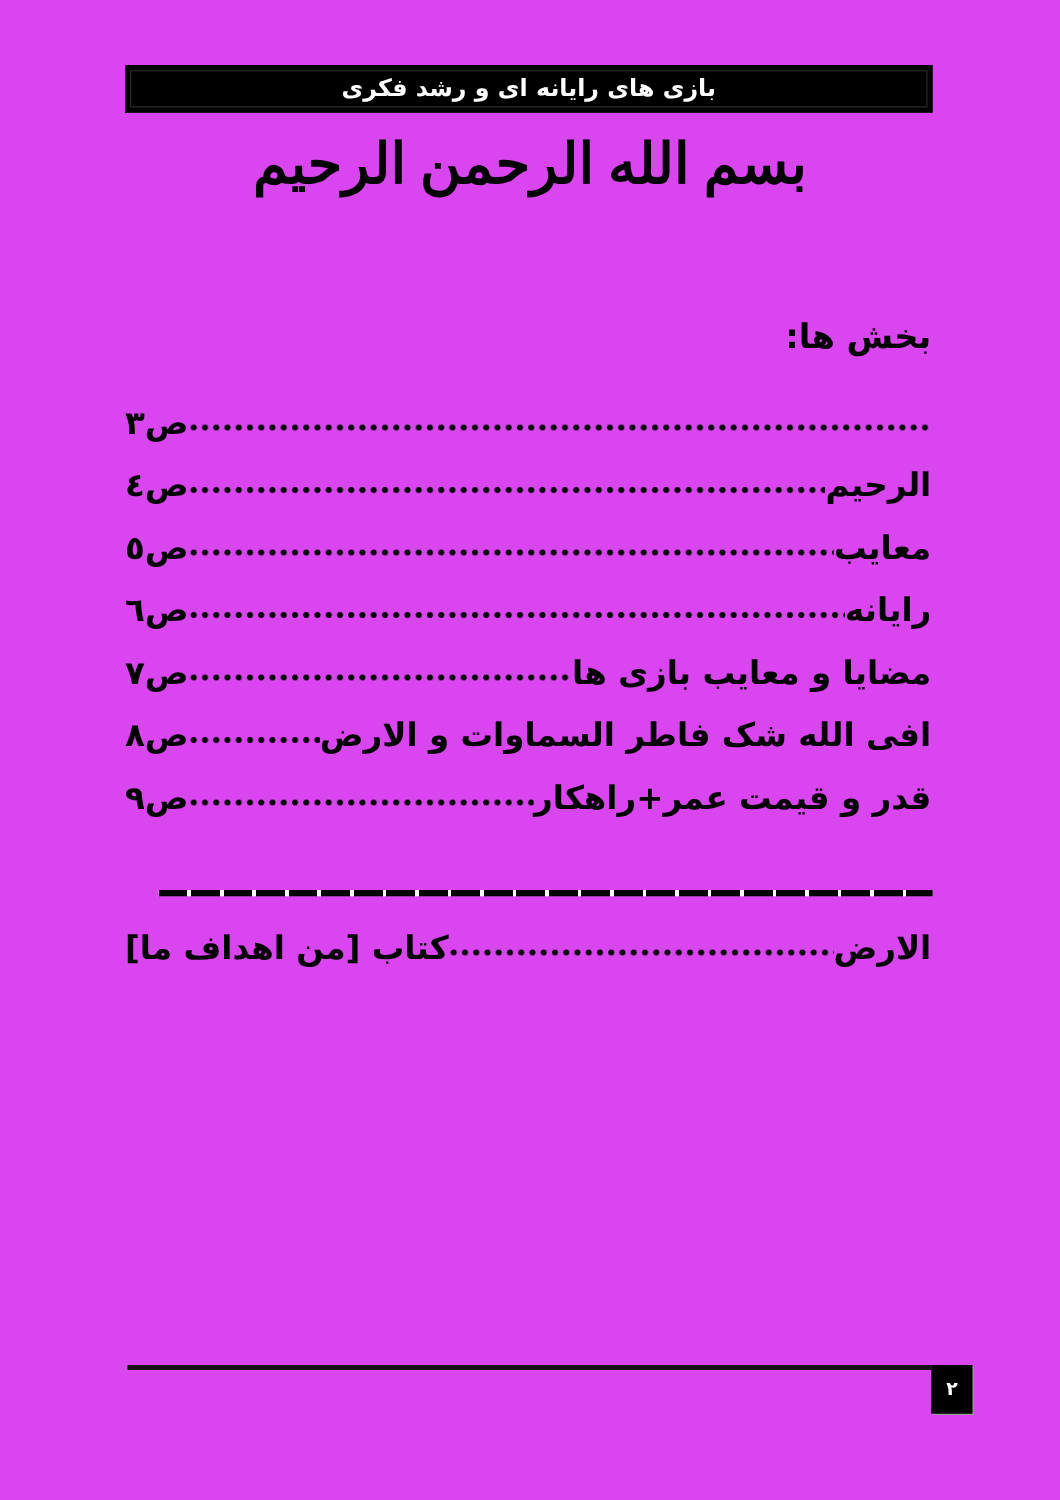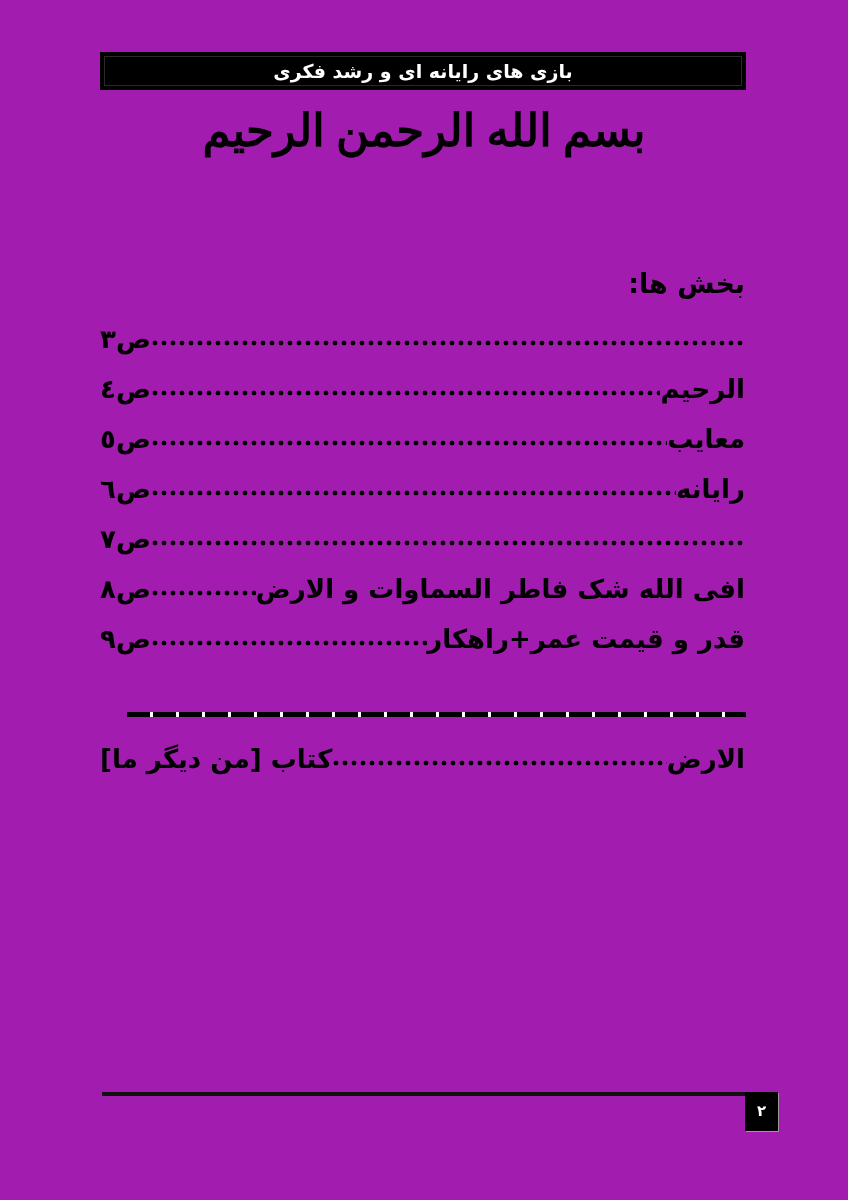--- a/index.html
+++ b/index.html
@@ -1,20 +1,20 @@
 <!DOCTYPE html>
 <html lang="fa" dir="rtl"><head>
 <meta charset="utf-8">
 <style>
   html,body{margin:0;padding:0;background:#e8e8e8;}
   .page{
     position:relative;
     width:848px;height:1200px;
     margin:0 auto;
-    background:#a21caf;
+    background:#d946ef;
     font-family:"DejaVu Sans", sans-serif;
     color:#000;
     overflow:hidden;
     direction:rtl;
   }
   
   .header-bar{
     position:absolute;left:100px;top:52px;width:646px;height:38px;
     background:#000;
     box-shadow: inset 0 0 0 4px #000, inset 0 0 0 5px #2a2a2a;
@@ -28,21 +28,21 @@
   
   .basmala{
     position:absolute;left:0;right:0;top:94px;
     text-align:center;
     font-size:45px;font-weight:bold;
     font-family:Liberation Serif, serif;
     line-height:1.65;
   }
   
   .sections-heading{
-    position:absolute;right:103px;top:266px;
+    position:absolute;right:103px;top:252px;
     font-size:27px;font-weight:bold;
     line-height:1.3;
   }
   
   .toc{
     position:absolute;right:103px;left:100px;top:314px;
   }
   .toc-row{
     display:flex;align-items:baseline;
     height:50px;line-height:50px;
@@ -120,20 +120,21 @@
       <span class="toc-page">ص٥</span>
     </div>
 
     <div class="toc-row">
       <span class="toc-title">رایانه</span>
       <span class="leader"></span>
       <span class="toc-page">ص٦</span>
     </div>
 
     <div class="toc-row">
+      <span class="toc-title">مضایا و معایب بازی ها</span>
       <span class="leader"></span>
       <span class="toc-page">ص٧</span>
     </div>
 
     <div class="toc-row">
       <span class="toc-title">افی الله شک فاطر السماوات و الارض</span>
       <span class="leader"></span>
       <span class="toc-page">ص٨</span>
     </div>
 
@@ -142,21 +143,21 @@
       <span class="leader"></span>
       <span class="toc-page">ص٩</span>
     </div>
   </div>
 
   <div class="separator"></div>
 
   <div class="source-row">
     <span class="toc-title">الارض</span>
     <span class="leader"></span>
-    <span class="toc-page">کتاب [من دیگر ما]</span>
+    <span class="toc-page">کتاب [من اهداف ما]</span>
   </div>
 
   <div class="footer-rule"></div>
 
   <div class="page-number-box">
     <span class="page-number">۲</span>
   </div>
 
 </div>
 

